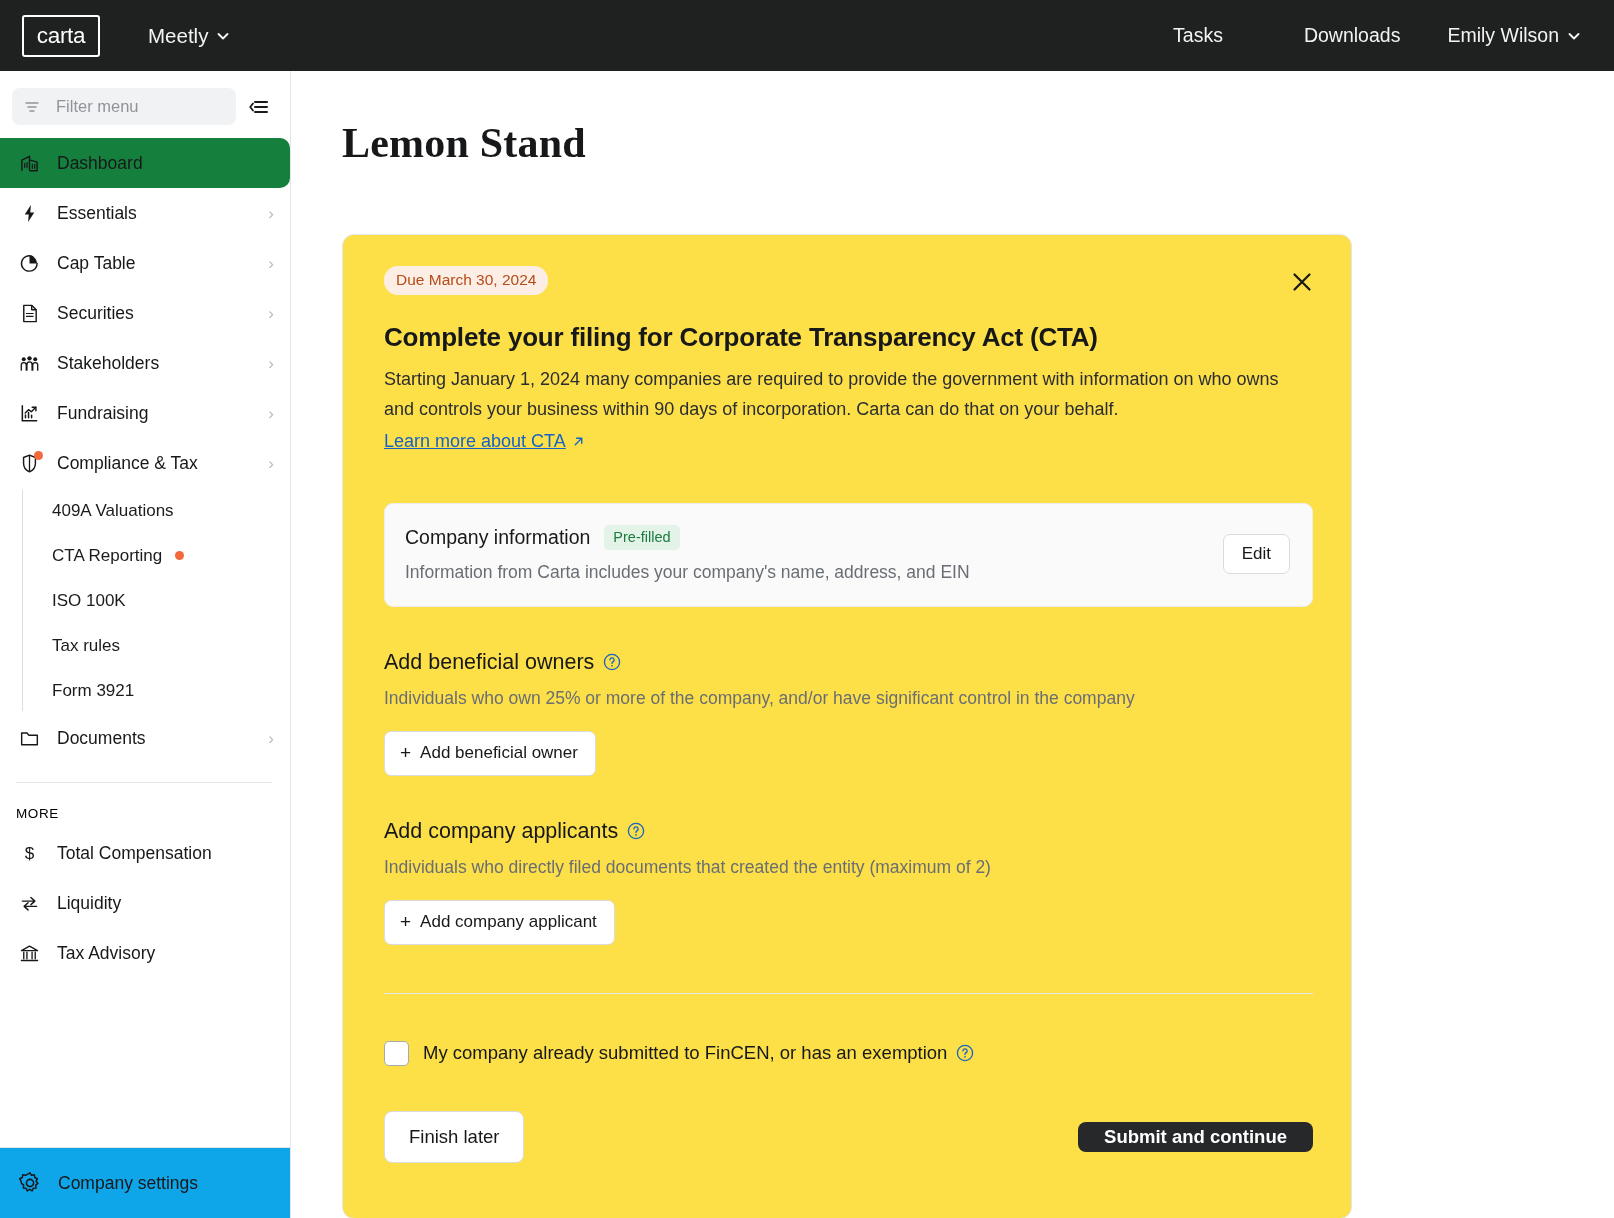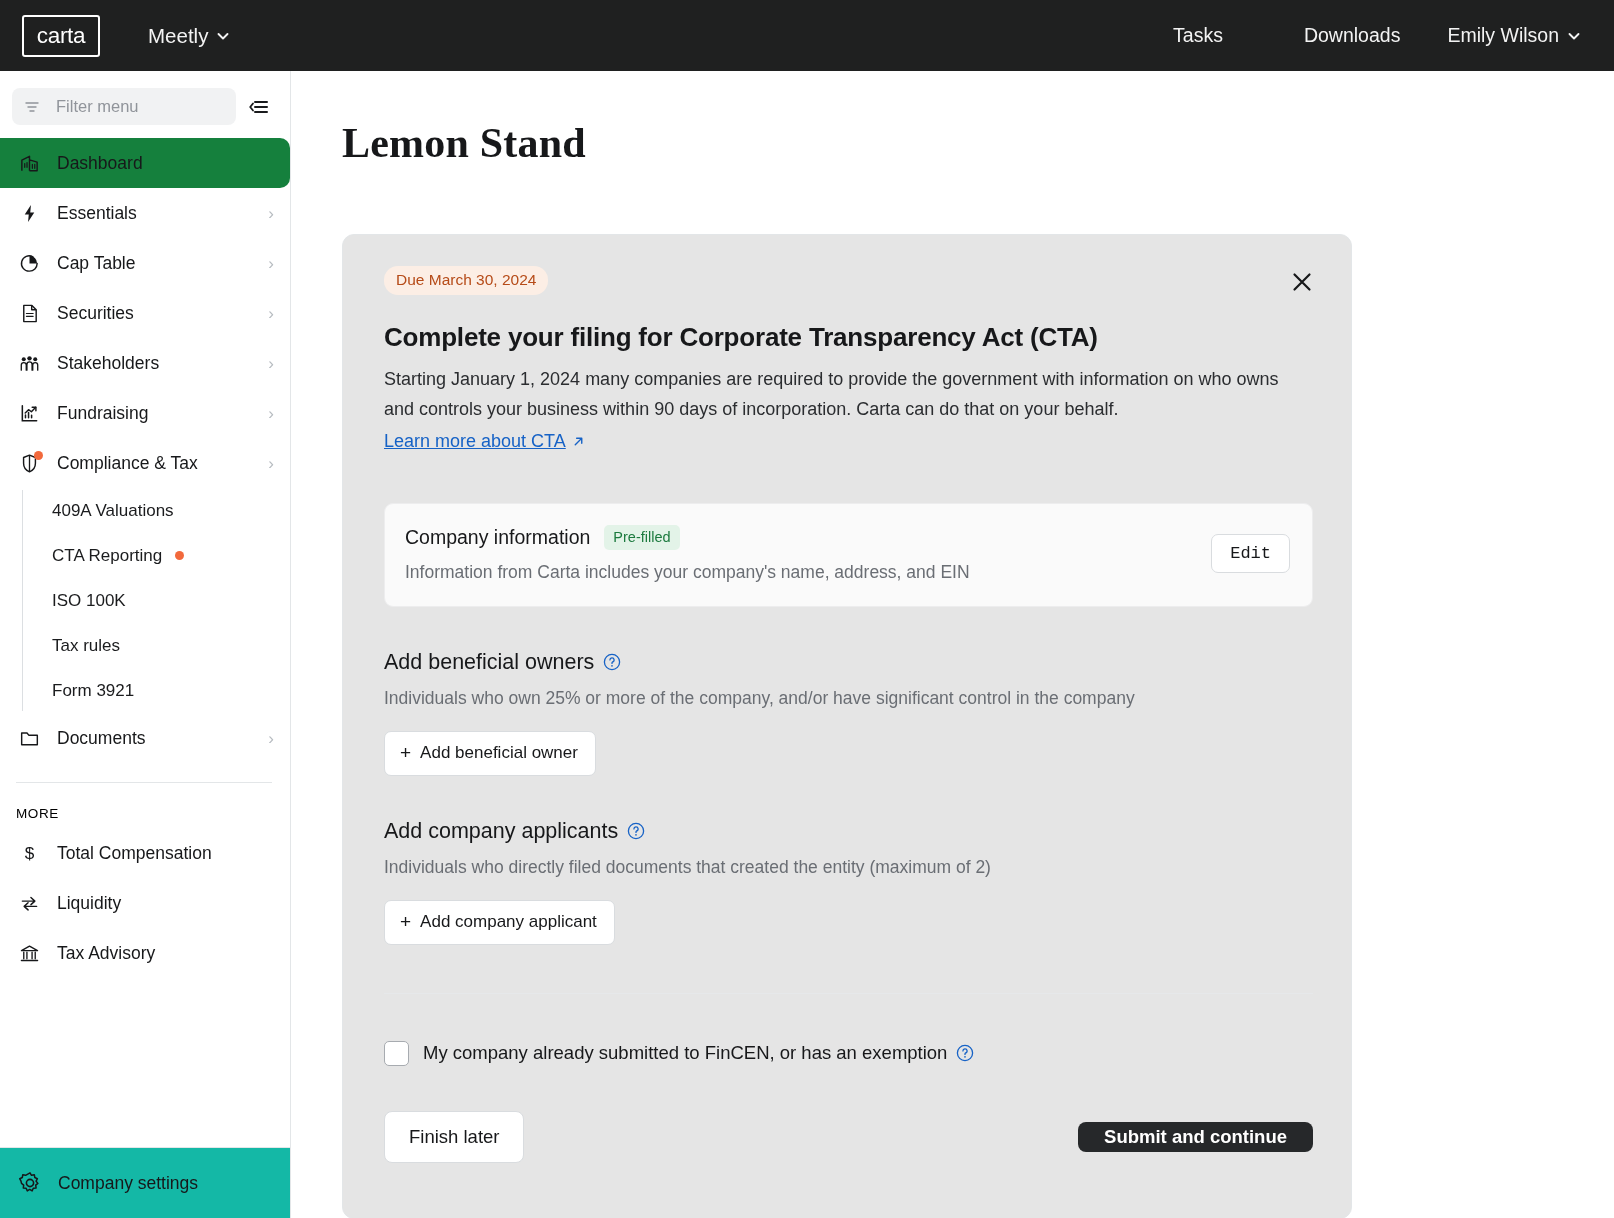--- a/index.html
+++ b/index.html
@@ -76,39 +76,39 @@
 
   .nav-divider { height: 1px; background: #e3e6e8; margin: 19px 18px 0 16px; }
   .more-label {
     font-size: 13.5px; color: #000000; letter-spacing: 0.6px;
     padding: 23px 0 7px 16px;
   }
 
   .sidebar-footer {
     position: absolute; left: 0; bottom: 0; width: 290px; height: 71px;
     border-top: 1px solid #e3e6e8; display: flex; align-items: center;
-    gap: 16px; padding-left: 18px; cursor: pointer; background: #14b8a6; margin-top: 48px;
+    gap: 16px; padding-left: 18px; cursor: pointer; background: #0ea5e9; margin-top: 48px;
   }
   .sidebar-footer .lbl { font-size: 17.5px; color: #17181a; font-weight: 500; }
 
   
   .main {
     position: absolute; top: 71px; left: 291px; width: 1323px; height: 1147px;
     background: #ffffff; overflow: hidden;
   }
   .page-title {
     font-family: "Liberation Serif", serif;
     font-size: 42px; color: #17181a; font-weight: 700;
     margin: 48px 0 0 51px; letter-spacing: 0.2px;
   }
 
   .card {
     position: absolute; left: 51px; top: 163px; width: 1010px;
     border: 1px solid #e3e6e8; border-radius: 12px;
-    background: #e5e5e5; padding: 31px 38px 0 41px;
+    background: #fde047; padding: 31px 38px 0 41px;
     min-height: 985px;
   }
   .badge-due {
     display: inline-block; background: #fceee5; color: #b64b18;
     font-size: 15.5px; border-radius: 14px; padding: 5px 12px 6px;
   }
   .close-x {
     position: absolute; right: 34px; top: 32px; width: 30px; height: 30px;
     display: flex; align-items: center; justify-content: center; cursor: pointer;
   }
@@ -135,21 +135,21 @@
   .info-head { display: flex; align-items: center; gap: 14px; }
   .info-title { font-size: 19.5px; color: #17181a; font-weight: 500; }
   .badge-pre {
     background: #e3f3e8; color: #1c7a3e; font-size: 14.5px;
     border-radius: 5px; padding: 4px 9px 5px;
   }
   .info-sub { font-size: 17.5px; color: #6a6e74; margin-top: 12px; }
   .btn-edit {
     border: 1px solid #d9dcdf; background: #fff; border-radius: 7px;
     font-size: 17px; color: #17181a; padding: 9px 18px; cursor: pointer;
-    font-family: Liberation Mono, monospace;
+    font-family: Liberation Sans, sans-serif;
   }
 
   .section { margin-top: 43px; }
   .section-title {
     font-size: 21.5px; color: #17181a; font-weight: 500;
     display: flex; align-items: center; gap: 9px;
   }
   .section-sub { font-size: 17.5px; color: #6a6e74; margin-top: 13px; }
   .btn-add {
     margin-top: 22px; border: 1px solid #d9dcdf; background: #fff;

